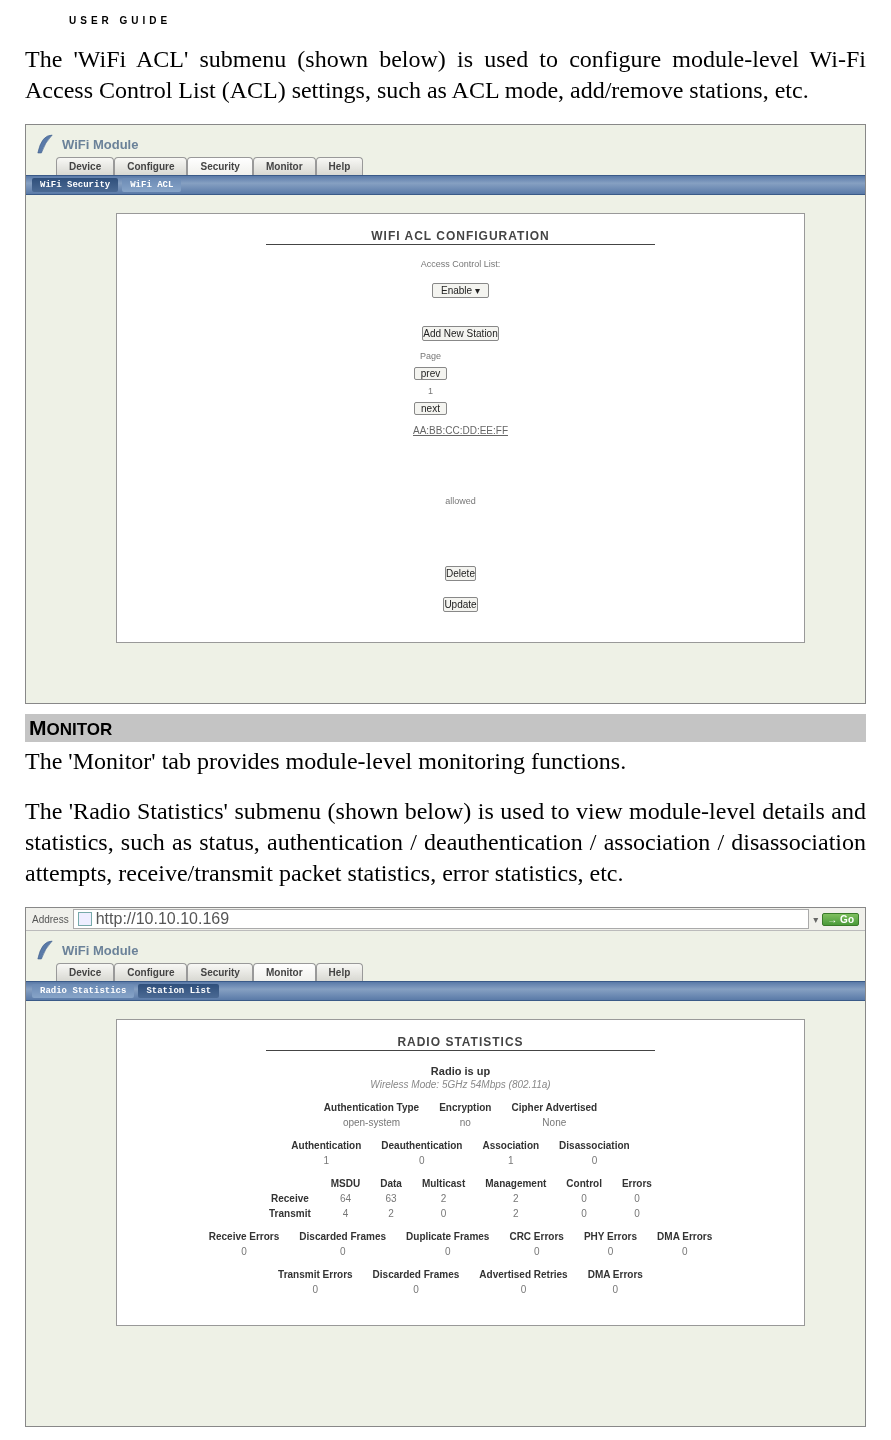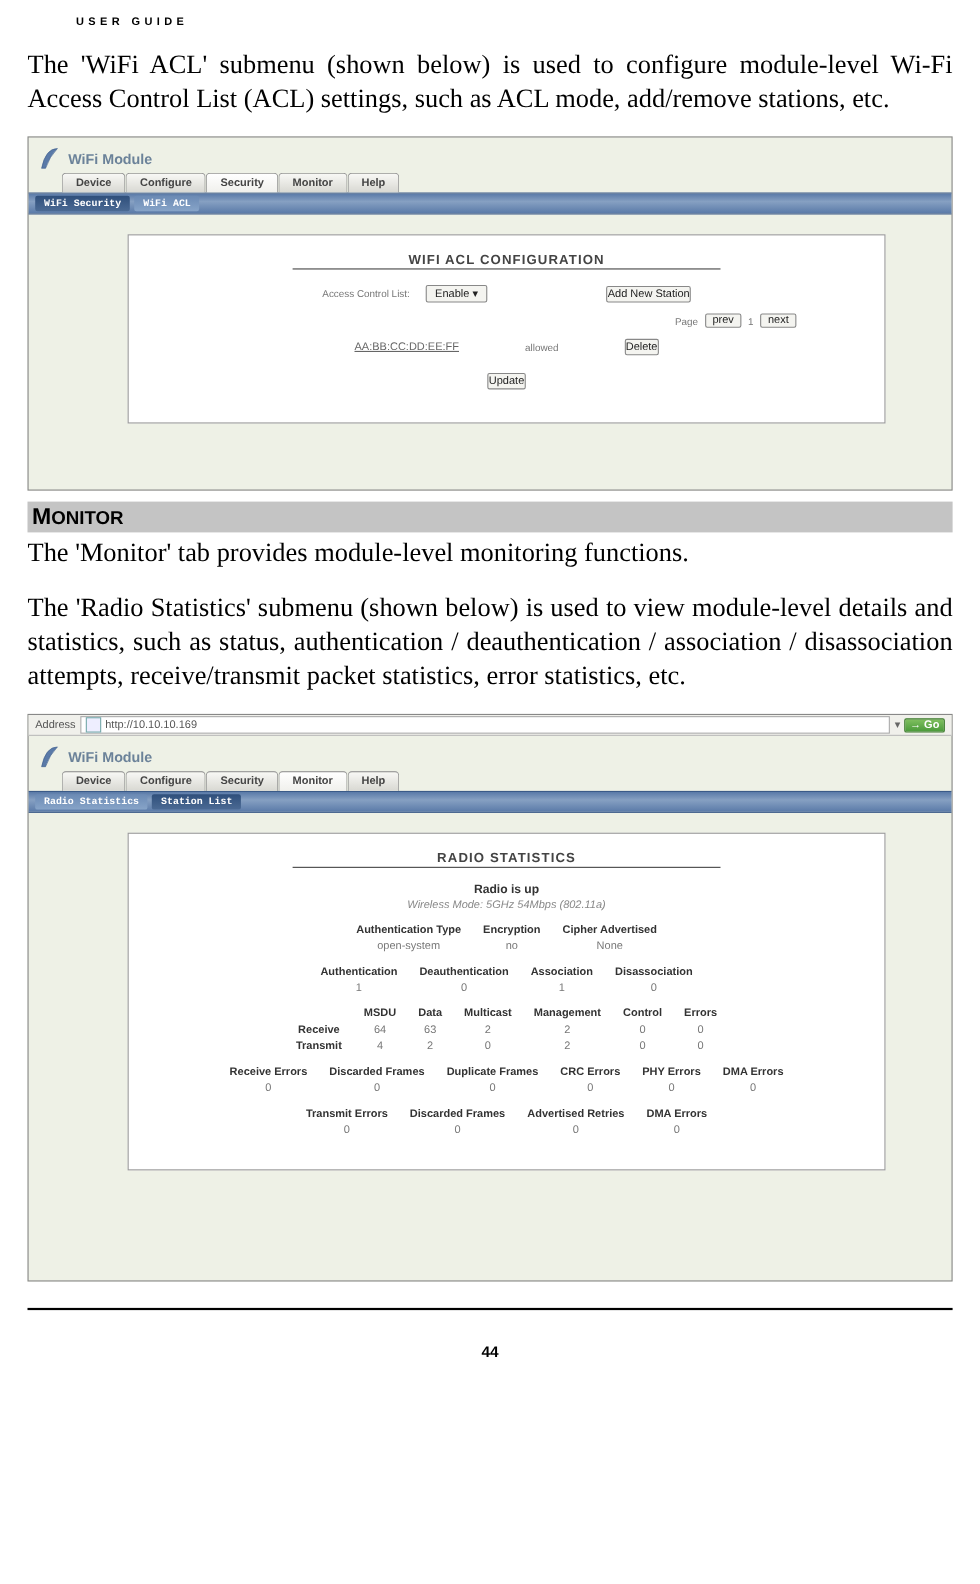--- a/index.html
+++ b/index.html
@@ -119,20 +119,21 @@
     border-top:1px solid #444;
     width:60%;
     margin: -2px auto 14px auto;
   }
   .row {
     display:flex;
     align-items:center;
     justify-content:center;
     gap:14px;
     margin:10px 0;
+    flex-direction:column;
   }
   .mini-label { font-size:9px; color:#777; }
   .sel, .btn, .inp {
     font-size:10px;
     border:1px solid #888;
     background:#f4f4f0;
     padding:1px 8px;
     border-radius:2px;
     color:#222;
   }
@@ -156,21 +157,21 @@
     border-bottom:1px solid #bbb;
     padding:1px 6px;
     font-size:10px;
     color:#555;
   }
   .addr-field {
     flex:1;
     background:#fff;
     border:1px solid #aaa;
     padding:0 4px;
-    font-size:10px;
+    font-size:16px;
     display:flex;
     align-items:center;
     gap:4px;
   }
   .go-btn {
     background:linear-gradient(#7fbf5f,#4a9a3a);
     color:#fff;
     font-weight:bold;
     padding:0 4px;
     border:1px solid #3a7a2a;

